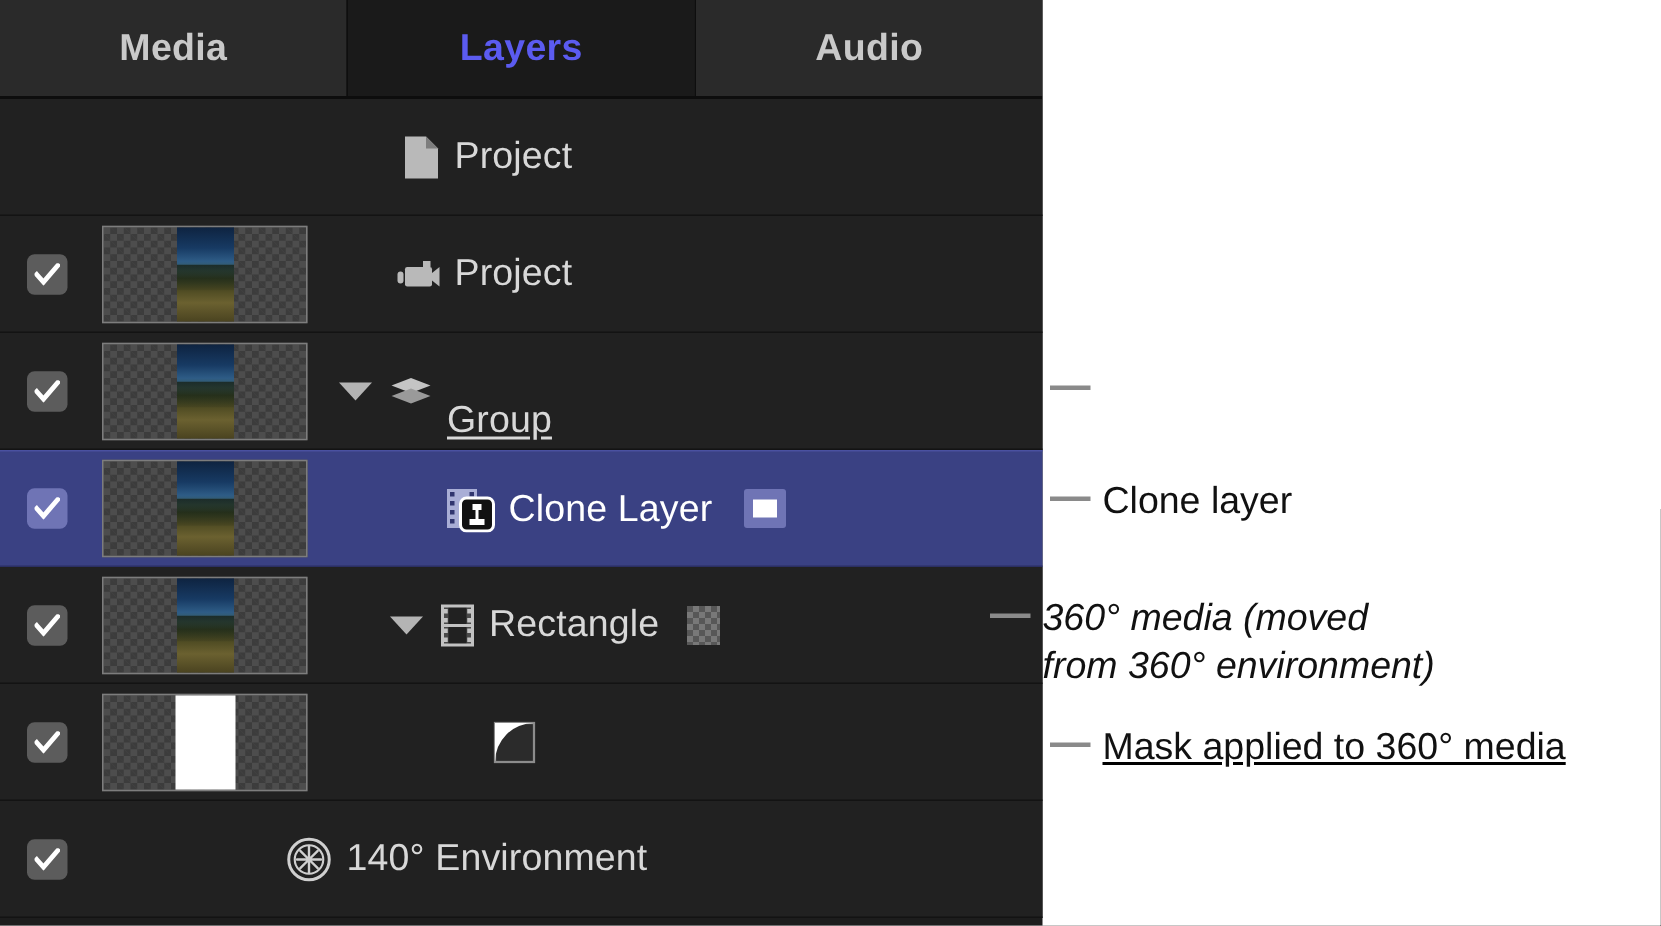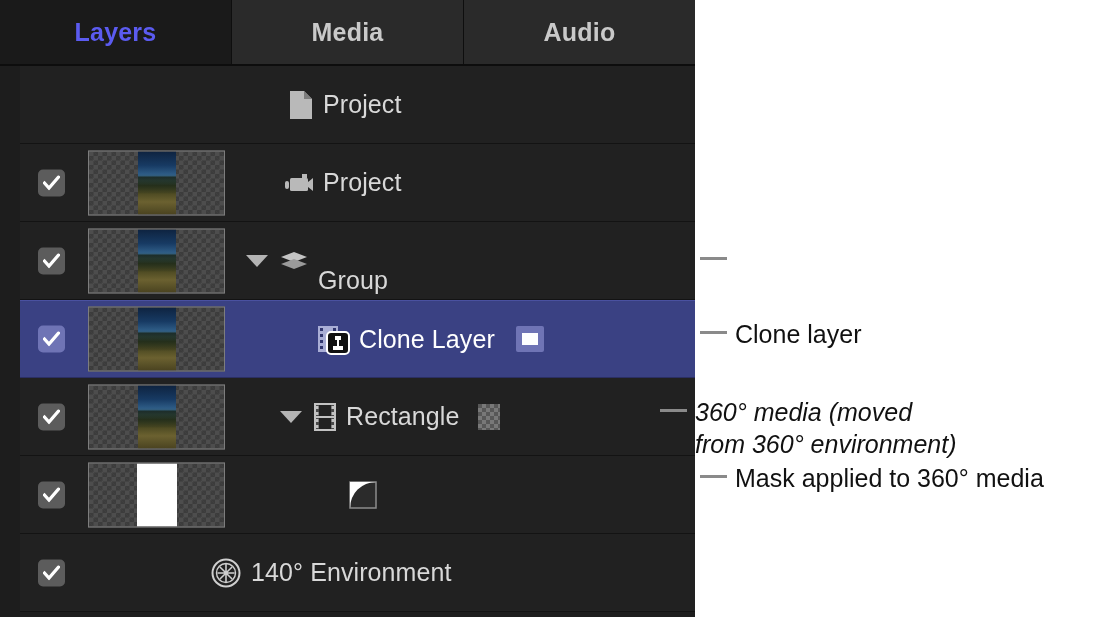--- a/index.html
+++ b/index.html
@@ -58,21 +58,20 @@
     background: #1a1a1a;
     color: #5b5bf0;
   }
 
   
   #rows {
     position: absolute;
     left: 0;
     top: 66px;
     width: 819px;
-    padding-left: 20px;
   }
   .row {
     position: relative;
     height: 78px;
     background: #212121;
     border-bottom: 1px solid #131313;
     box-sizing: border-box;
   }
   .row.selected {
     background: #3a4183;
@@ -169,21 +168,21 @@
     border-top: 12px solid #b4b4b4;
     margin-right: 2px;
     cursor: pointer;
   }
   .label {
     font-size: 25px;
     color: #d8d8d8;
     white-space: nowrap;
     letter-spacing: 0.1px;
   }
-  .label.u { text-underline-offset: 3px; margin-top: 40px; }
+  .label.u { text-decoration: underline; text-underline-offset: 3px; margin-top: 40px; }
   .row.selected .label { color: #ffffff; }
 
   .icon { display: flex; align-items: center; justify-content: center; }
 
   
   .badge-checker {
     width: 22px;
     height: 26px;
     margin-left: 10px;
     background-color: #575757;
@@ -243,25 +242,25 @@
     margin-left: 8px;
     white-space: pre-line;
   }
 </style>
 </head>
 <body>
 
 <div id="panel">
 
   <div id="tabbar">
+    <div class="tab">
+      <span>Media</span>
+    </div>
     <div class="tab active">
       <span>Layers</span>
-    </div>
-    <div class="tab">
-      <span>Media</span>
     </div>
     <div class="tab">
       <span>Audio</span>
     </div>
   </div>
 
   <div id="rows">
 
     <div class="row">
       <div class="nameblock" style="left:268px">
@@ -504,16 +503,16 @@
   <span class="leader"></span>
   <span class="ctext">Clone layer</span>
 </div>
 
 <div class="callout" style="left:660px; top:396px;font-style:italic;">
   <span class="leader"></span>
   <span class="ctext">360° media (moved
 from 360° environment)</span>
 </div>
 
-<div class="callout" style="left:700px; top:462px;">
+<div class="callout" style="left:700px; top:482px;text-decoration:underline;">
   <span class="leader"></span>
   <span class="ctext">Mask applied to 360° media</span>
 </div>
 
 </body></html>

